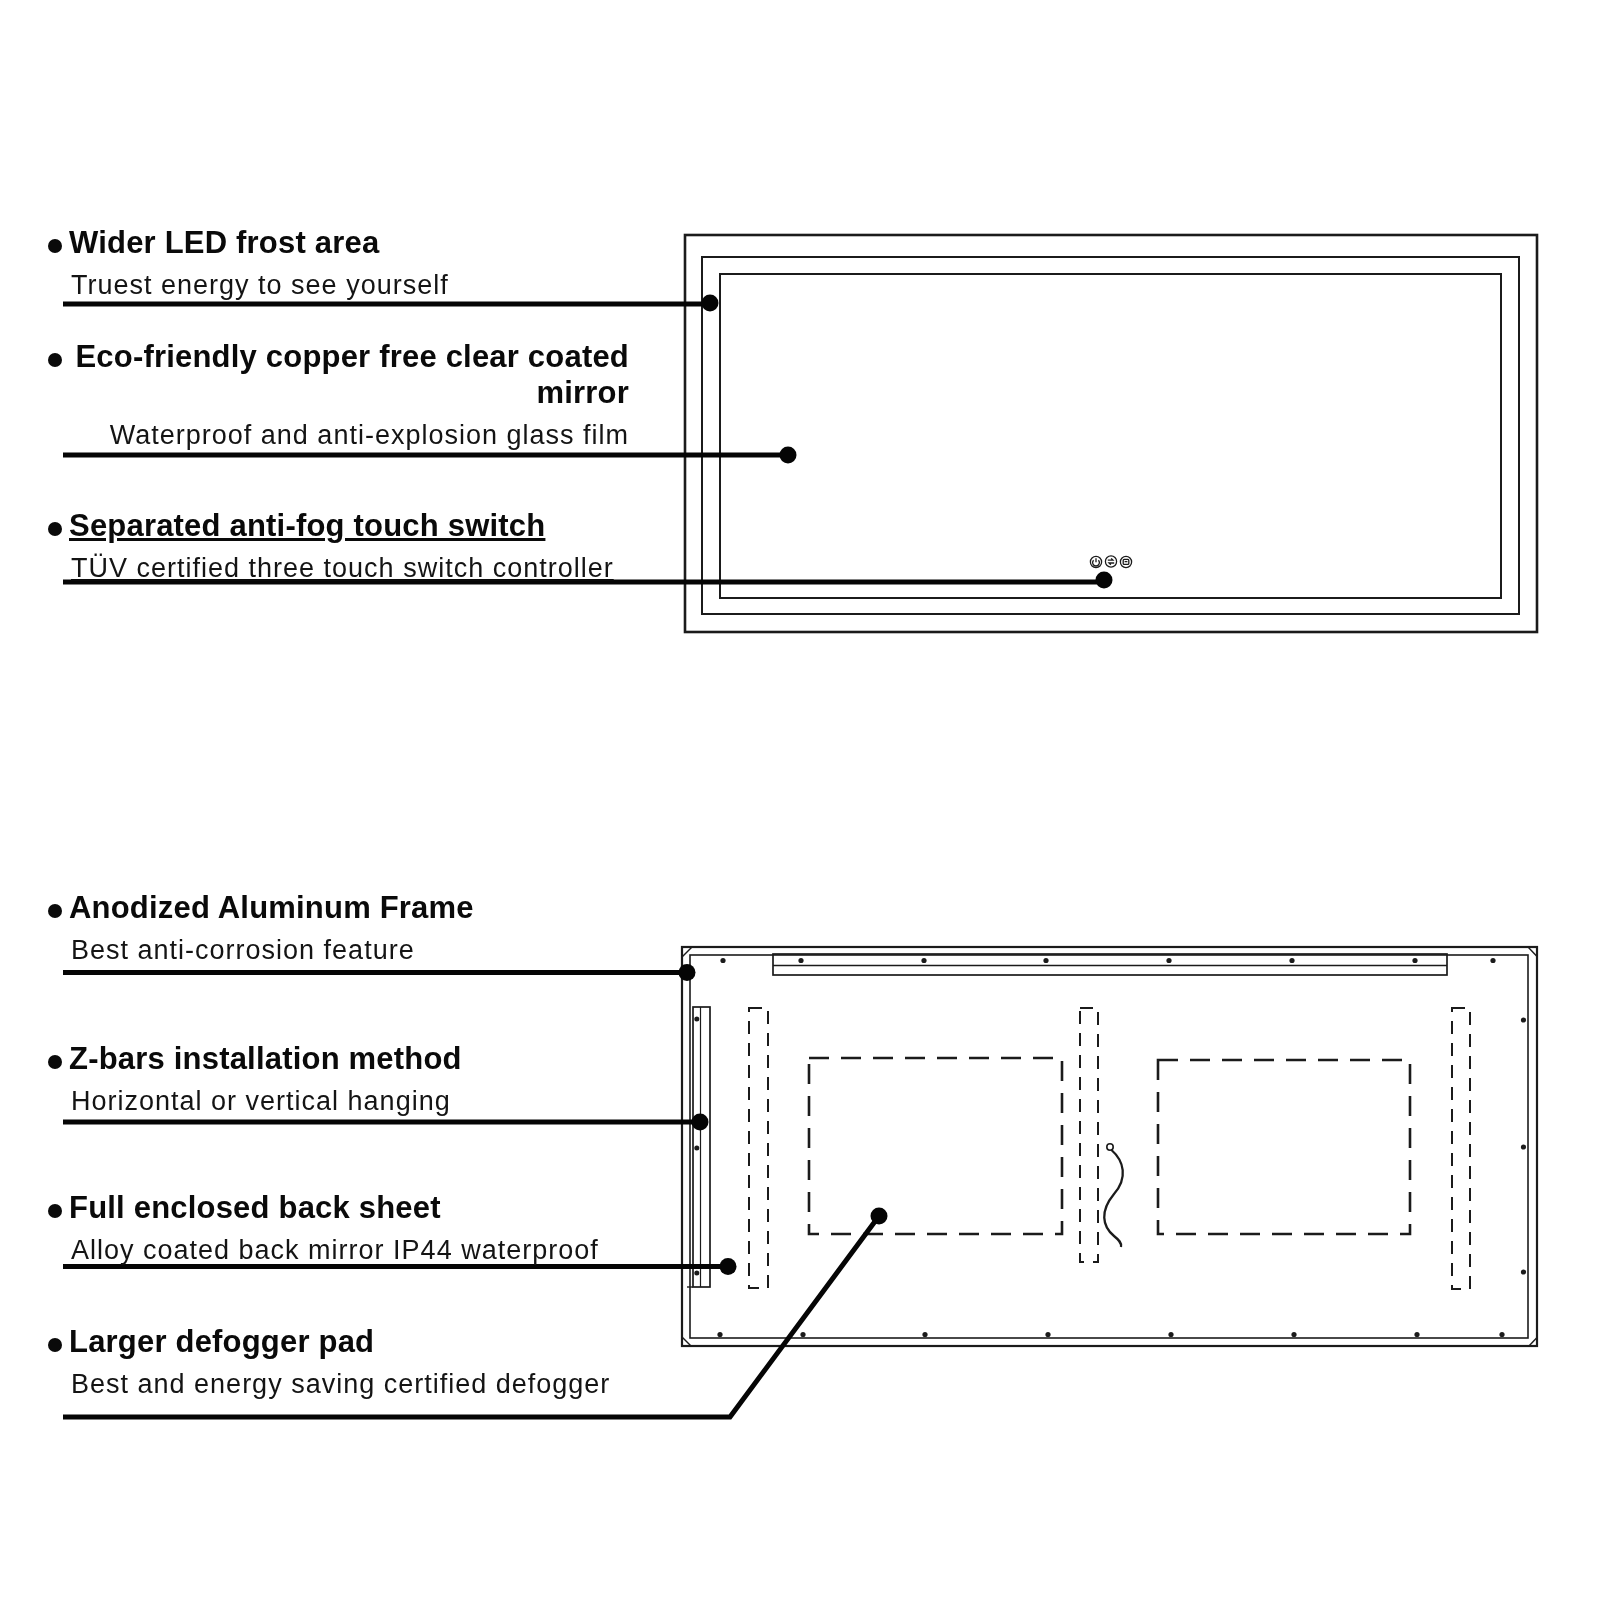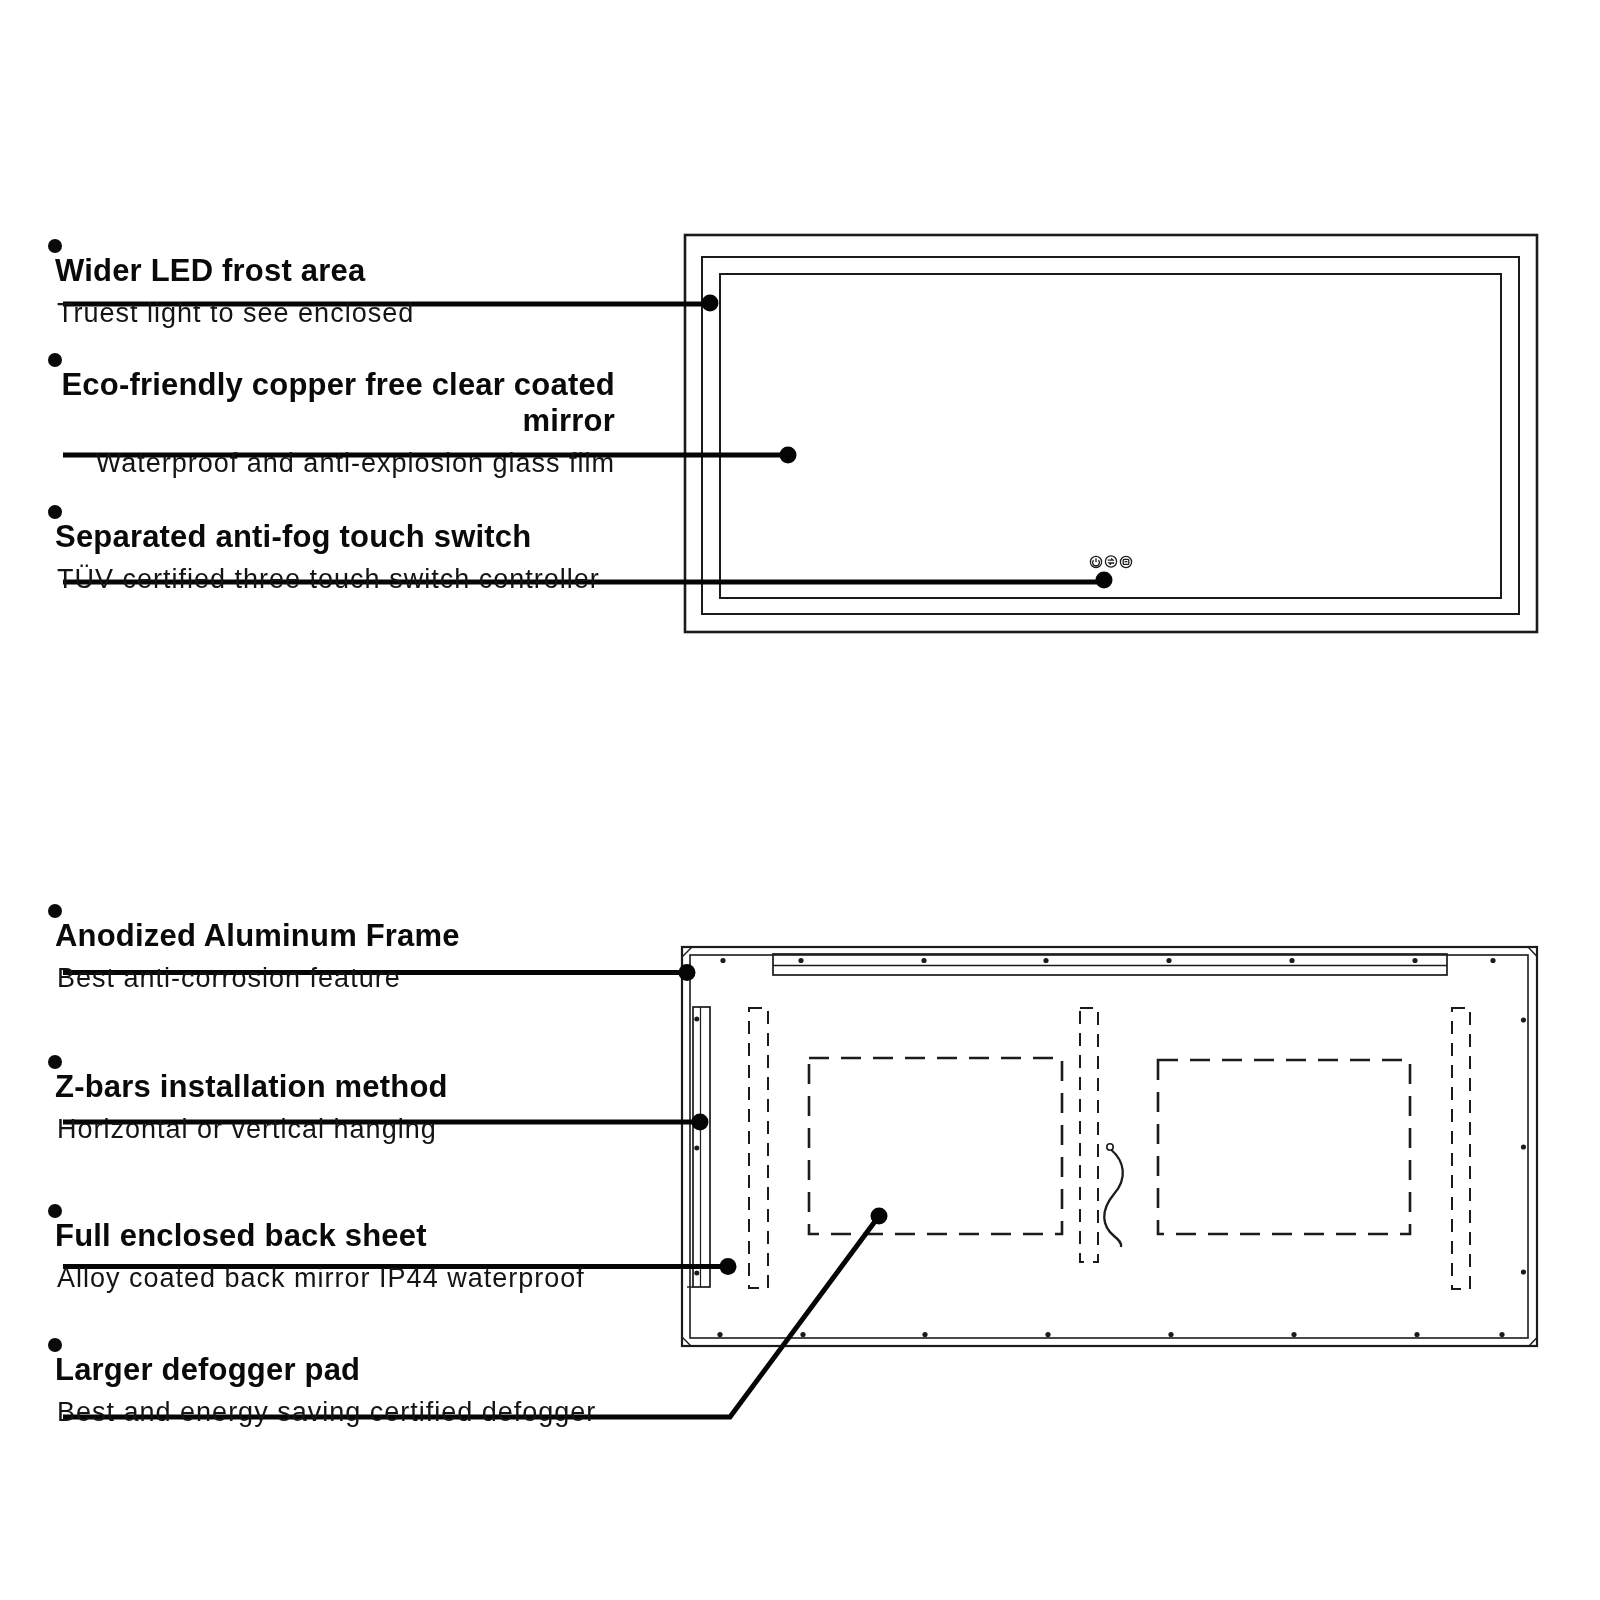--- a/index.html
+++ b/index.html
@@ -15,21 +15,20 @@
   svg.diagram-layer {
     position: absolute;
     left: 0; top: 0;
     width: 1600px; height: 1600px;
   }
   .feature {
     position: absolute;
     left: 48px;
     display: flex;
     align-items: flex-start;
-    flex-direction: column;
   }
   .bullet {
     width: 14px; height: 14px;
     border-radius: 50%;
     background: #0a0a0a;
     margin-top: 14px;
     flex: 0 0 14px;
   }
   .feature .text { margin-left: 7px; }
   .feature h3 {
@@ -175,33 +174,33 @@
         <polyline points="63,1417 730,1417 879,1216" fill="none"></polyline>
         <circle cx="879" cy="1216" r="8.5" stroke="none"></circle>
       </g>
     </g>
   </svg>
 
   <div class="feature" style="top:225px;">
     <div class="bullet"></div>
     <div class="text">
       <h3>Wider LED frost area</h3>
-      <p>Truest light to see enclosed</p>
+      <p>Truest energy to see yourself</p>
     </div>
   </div>
 
   <div class="feature" style="top:339px;text-align:right;">
     <div class="bullet"></div>
     <div class="text w540">
       <h3>Eco-friendly copper free clear coated mirror</h3>
       <p>Waterproof and anti-explosion glass film</p>
     </div>
   </div>
 
-  <div class="feature" style="top:491px;">
+  <div class="feature" style="top:508px;text-decoration:underline;">
     <div class="bullet"></div>
     <div class="text">
       <h3>Separated anti-fog touch switch</h3>
       <p>TÜV certified three touch switch controller</p>
     </div>
   </div>
 
   <div class="feature" style="top:890px;">
     <div class="bullet"></div>
     <div class="text">

